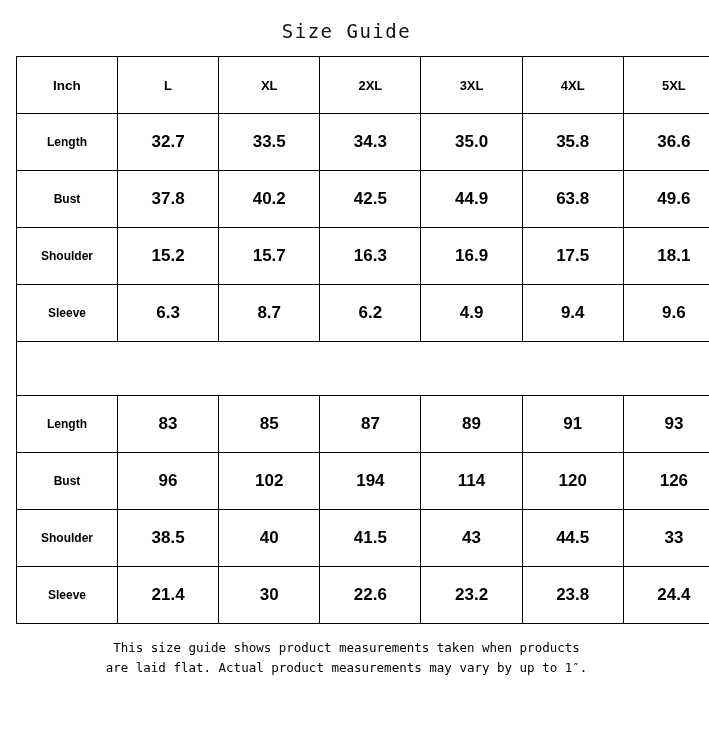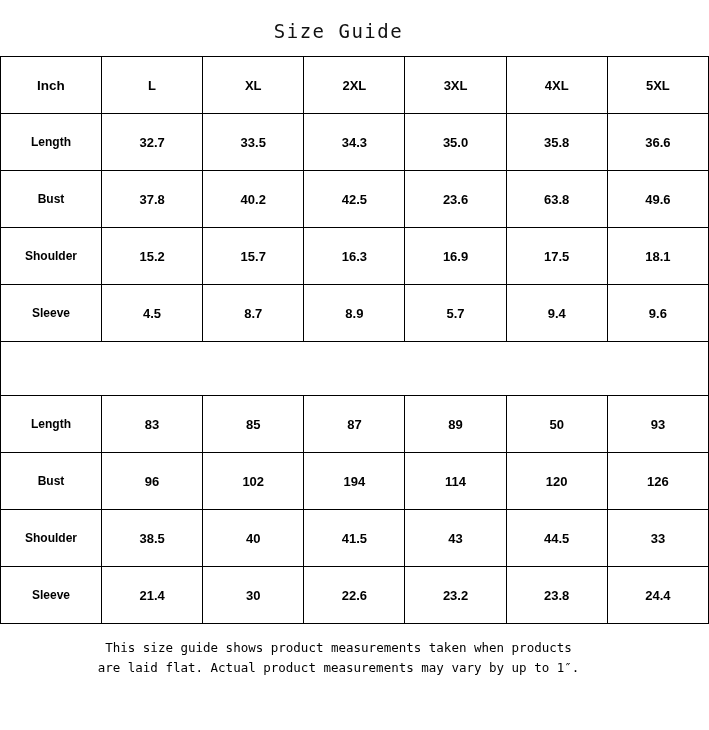--- a/index.html
+++ b/index.html
@@ -12,20 +12,21 @@
     height: 730px;
     font-family: "Liberation Sans", sans-serif;
     color: #000000;
     overflow: hidden;
   }
   #page {
     position: relative;
     width: 677px;
     height: 730px;
     box-sizing: border-box;
+    padding-left: 16px;
   }
   .title {
     text-align: center;
     font-family: "DejaVu Sans Mono", monospace;
     font-size: 19px;
     letter-spacing: 1.5px;
     color: #111111;
     padding-top: 20px;
     padding-bottom: 14px;
     font-weight: 400;
@@ -47,21 +48,21 @@
   table.size-table td.unit-cell {
     font-size: 13.5px;
     font-weight: bold;
   }
   table.size-table td.row-label {
     font-size: 12px;
     font-weight: bold;
   }
   table.size-table td.value {
     font-weight: bold;
-    font-size: 13px;
+    font-size: 17px;
   }
   table.size-table col.first {
     width: 101px;
   }
   .spacer-table {
     border-collapse: collapse;
     width: 709px;
     table-layout: fixed;
   }
   .spacer-table td {
@@ -119,39 +120,39 @@
         <td class="value">34.3</td>
         <td class="value">35.0</td>
         <td class="value">35.8</td>
         <td class="value">36.6</td>
       </tr>
       <tr>
         <td class="row-label">Bust</td>
         <td class="value">37.8</td>
         <td class="value">40.2</td>
         <td class="value">42.5</td>
-        <td class="value">23.6</td>
+        <td class="value">44.9</td>
         <td class="value">63.8</td>
         <td class="value">49.6</td>
       </tr>
       <tr>
         <td class="row-label">Shoulder</td>
         <td class="value">15.2</td>
         <td class="value">15.7</td>
         <td class="value">16.3</td>
         <td class="value">16.9</td>
         <td class="value">17.5</td>
         <td class="value">18.1</td>
       </tr>
       <tr>
         <td class="row-label">Sleeve</td>
-        <td class="value">4.5</td>
+        <td class="value">6.3</td>
         <td class="value">8.7</td>
-        <td class="value">8.9</td>
-        <td class="value">5.7</td>
+        <td class="value">6.2</td>
+        <td class="value">4.9</td>
         <td class="value">9.4</td>
         <td class="value">9.6</td>
       </tr>
     </tbody>
   </table>
 
   <table class="spacer-table">
     <tbody>
       <tr>
           <td></td>
@@ -169,21 +170,21 @@
         <col>
         <col>
     </colgroup>
     <tbody>
       <tr>
         <td class="row-label">Length</td>
         <td class="value">83</td>
         <td class="value">85</td>
         <td class="value">87</td>
         <td class="value">89</td>
-        <td class="value">50</td>
+        <td class="value">91</td>
         <td class="value">93</td>
       </tr>
       <tr>
         <td class="row-label">Bust</td>
         <td class="value">96</td>
         <td class="value">102</td>
         <td class="value">194</td>
         <td class="value">114</td>
         <td class="value">120</td>
         <td class="value">126</td>

